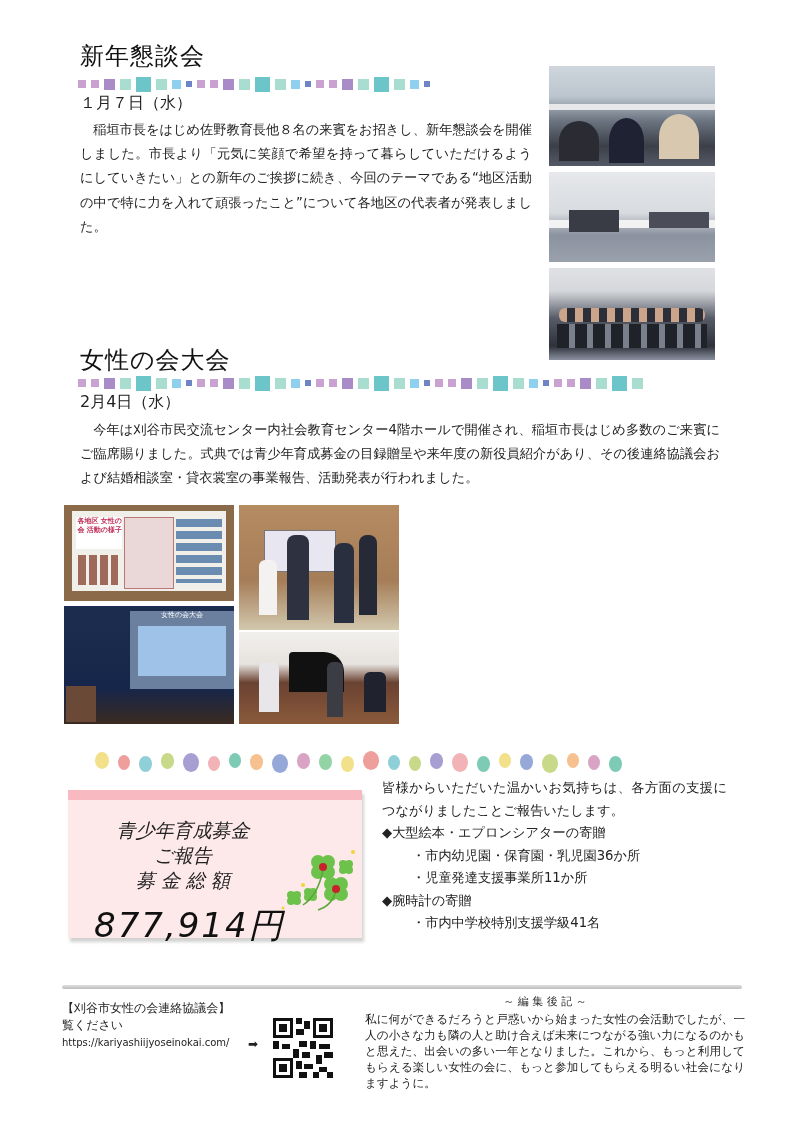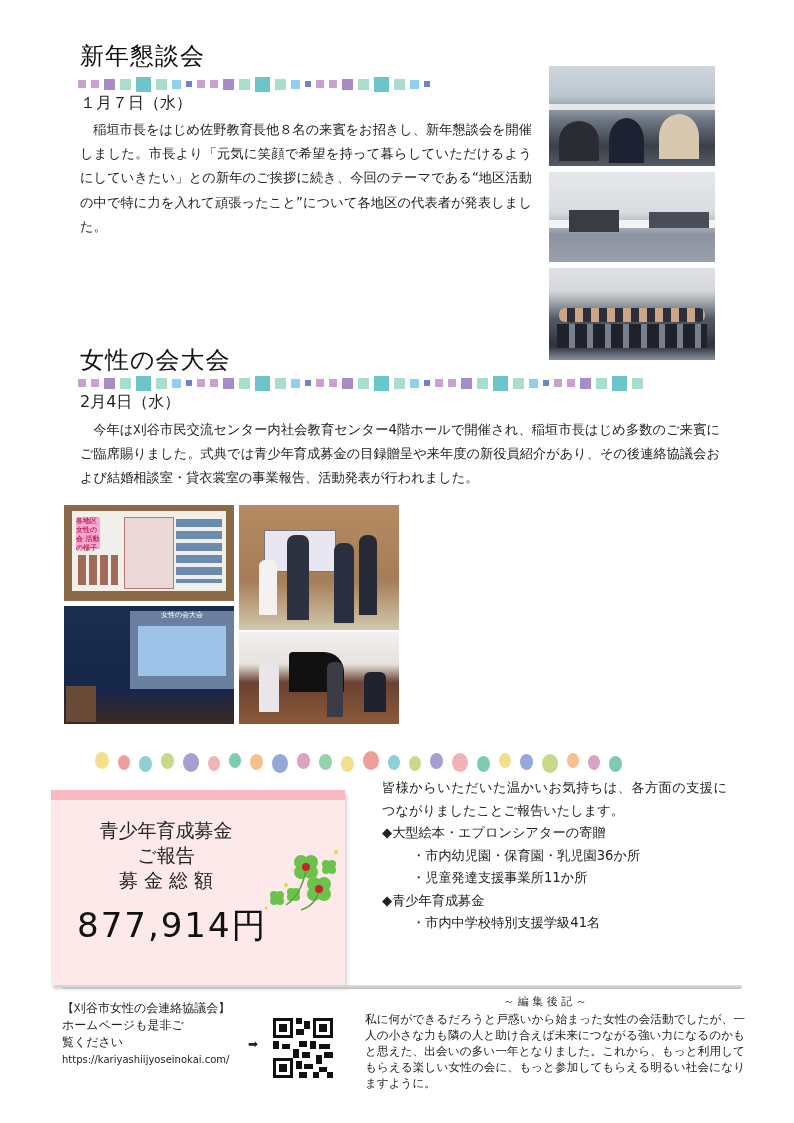--- a/index.html
+++ b/index.html
@@ -110,21 +110,21 @@
     <span class="sq" style="width: 15px; height: 15px; background: rgb(108, 197, 201);"></span>
     <span class="sq" style="width: 11px; height: 11px; background: rgb(168, 221, 208);"></span>
   </div>
 <div class="abs date" style="left:80px;top:392px;">2月4日（水）</div>
 <div class="abs para" style="left:80px;top:418px;width:640px;">
   <p>今年は刈谷市民交流センター内社会教育センター4階ホールで開催され、稲垣市長はじめ多数のご来賓にご臨席賜りました。式典では青少年育成募金の目録贈呈や来年度の新役員紹介があり、その後連絡協議会および結婚相談室・貸衣裳室の事業報告、活動発表が行われました。</p>
 </div>
 
 <div class="photo" style="left:64px;top:505px;width:170px;height:96px;background:#8a6a48;">
   <div class="abs" style="left:8px;top:6px;width:154px;height:80px;background:#f1efe9;"></div>
-  <div class="abs" style="left:12px;top:12px;width:24px;height:32px;background:#f9a8d4;color:#c0305a;font-size:7px;line-height:9px;font-weight:bold;">各地区 女性の会 活動の様子</div>
+  <div class="abs" style="left:12px;top:12px;width:46px;height:32px;background:#ffffff;color:#c0305a;font-size:7px;line-height:9px;font-weight:bold;text-align:right;">各地区 女性の会 活動の様子</div>
   <div class="abs" style="left:60px;top:12px;width:48px;height:70px;background:#ead7d7;border:1px solid #b77;"></div>
   <div class="abs" style="left:112px;top:14px;width:46px;height:64px;background:repeating-linear-gradient(180deg,#6a8cb0 0 8px,#f1efe9 8px 12px);"></div>
   <div class="abs" style="left:14px;top:50px;width:40px;height:30px;background:repeating-linear-gradient(90deg,#a06a5a 0 8px,#f1efe9 8px 11px);"></div>
 </div>
 <div class="photo" style="left:239px;top:505px;width:160px;height:125px;background:linear-gradient(180deg,#b58b62 0%,#a57d57 60%,#d2c8ad 100%);">
   <div class="abs" style="left:25px;top:25px;width:70px;height:40px;background:#e8e6f0;border:1px solid #777;"></div>
   <div class="abs" style="left:20px;top:55px;width:18px;height:55px;background:#f4f2f0;border-radius:6px 6px 0 0;"></div>
   <div class="abs" style="left:48px;top:30px;width:22px;height:85px;background:#2d3140;border-radius:8px 8px 0 0;"></div>
   <div class="abs" style="left:95px;top:38px;width:20px;height:80px;background:#2a2f3f;border-radius:8px 8px 0 0;"></div>
   <div class="abs" style="left:120px;top:30px;width:18px;height:80px;background:#262a36;border-radius:8px 8px 0 0;"></div>
@@ -165,21 +165,21 @@
     <span class="dot" style="width: 16px; height: 19px; background: rgb(242, 179, 182); margin-top: 3px;"></span>
     <span class="dot" style="width: 13px; height: 16px; background: rgb(125, 203, 180); margin-top: 6px;"></span>
     <span class="dot" style="width: 12px; height: 15px; background: rgb(243, 224, 138); margin-top: 0px;"></span>
     <span class="dot" style="width: 13px; height: 16px; background: rgb(149, 168, 216); margin-top: 3px;"></span>
     <span class="dot" style="width: 16px; height: 19px; background: rgb(200, 217, 138); margin-top: 6px;"></span>
     <span class="dot" style="width: 12px; height: 15px; background: rgb(246, 192, 143); margin-top: 0px;"></span>
     <span class="dot" style="width: 12px; height: 15px; background: rgb(217, 164, 195); margin-top: 3px;"></span>
     <span class="dot" style="width: 13px; height: 16px; background: rgb(125, 203, 180); margin-top: 6px;"></span>
   </div>
 
-<div class="abs fund-card" style="left:51px;top:790px;width:294px;height:195px;box-shadow:2px 4px 3px rgba(0,0,0,0.18);">
+<div class="abs fund-card" style="left:68px;top:790px;width:294px;height:148px;box-shadow:2px 4px 3px rgba(0,0,0,0.18);font-style:italic;">
   <div class="fund-band"></div>
   <div class="abs" style="left:0;top:28px;width:230px;text-align:center;font-size:19px;line-height:25px;color:#222;">
     <div>青少年育成募金</div>
     <div>ご報告</div>
     <div>募 金 総 額</div>
   </div>
   <div class="abs mono" style="left:26px;top:113px;font-size:34px;letter-spacing:2px;color:#111;">877,914円</div>
 
   <svg class="abs" style="left:205px;top:50px;" width="85" height="80" viewBox="0 0 85 80">
     <g fill="#6cc24a">
@@ -211,29 +211,28 @@
       <circle cx="30" cy="45" r="2" fill="#f2d33a"></circle>
       <circle cx="10" cy="68" r="1.5" fill="#f2d33a"></circle>
   </svg>
 </div>
 
 <div class="abs para" style="left:382px;top:777px;width:345px;font-size:13.2px;line-height:22.5px;">
   <div>皆様からいただいた温かいお気持ちは、各方面の支援につながりましたことご報告いたします。</div>
   <div>◆大型絵本・エプロンシアターの寄贈</div>
   <div style="padding-left:30px;">・市内幼児園・保育園・乳児園36か所</div>
   <div style="padding-left:30px;">・児童発達支援事業所11か所</div>
-  <div>◆青少年育成募金</div>
+  <div>◆腕時計の寄贈</div>
   <div style="padding-left:30px;">・市内中学校特別支援学級41名</div>
 </div>
 
 <div class="abs" style="left:62px;top:985px;width:680px;height:4px;background:linear-gradient(180deg,#e0e0e0,#bdbdbd);border-radius:2px;"></div>
 
 <div class="abs" style="left:62px;top:1000px;width:215px;font-size:12px;line-height:17px;color:#222;">
   <div>【刈谷市女性の会連絡協議会】</div>
-  <div>ホームページも是非ご</div>
   <div>覧ください</div>
   <div style="font-size:10px;">https://kariyashiijyoseinokai.com/</div>
 </div>
 <div class="abs" style="left:248px;top:1037px;font-size:12px;">➡</div>
 <svg class="abs" style="left:272px;top:1018px;" width="62" height="60" viewBox="0 0 21 21" shape-rendering="crispEdges">
   <rect width="21" height="21" fill="#fff"></rect>
   <g fill="#111">
     <rect x="0" y="0" width="7" height="7"></rect>
       <rect x="1" y="1" width="5" height="5" fill="#fff"></rect>
       <rect x="2" y="2" width="3" height="3"></rect>

